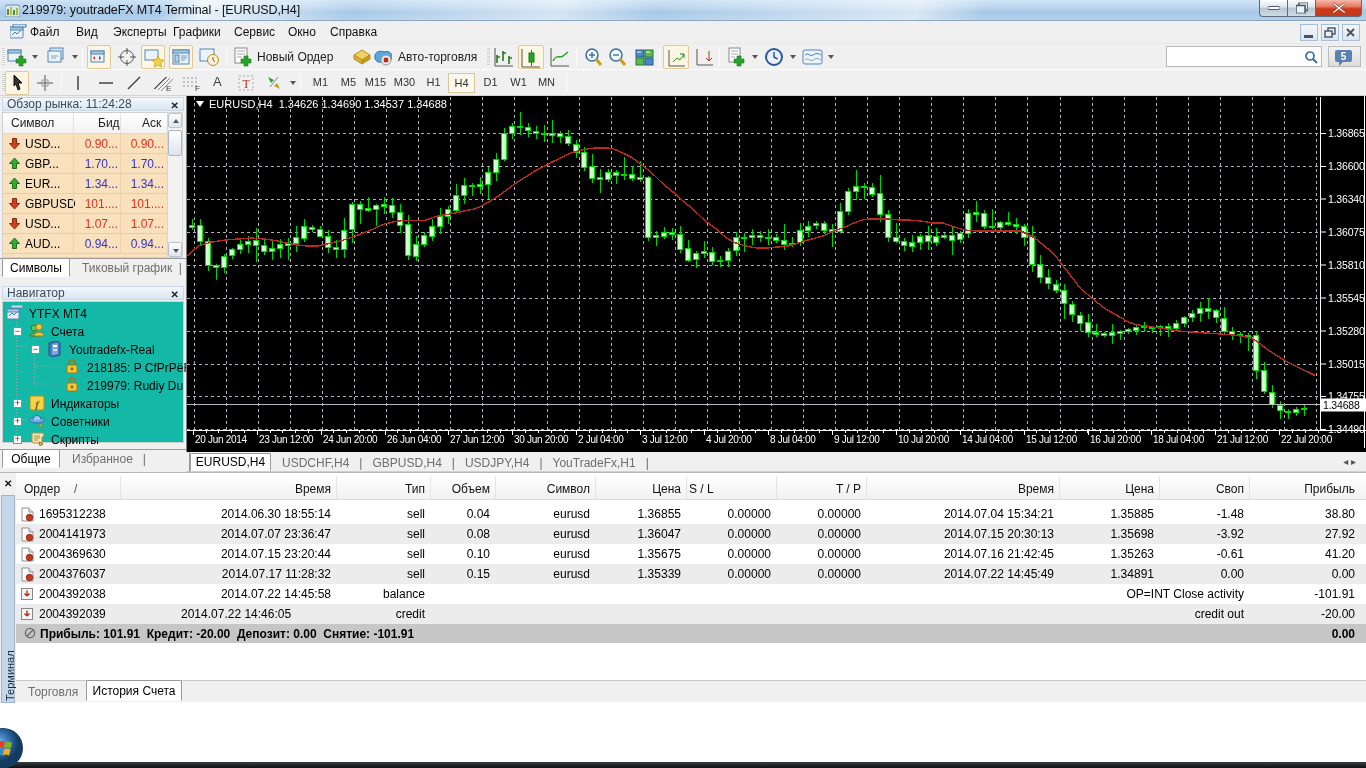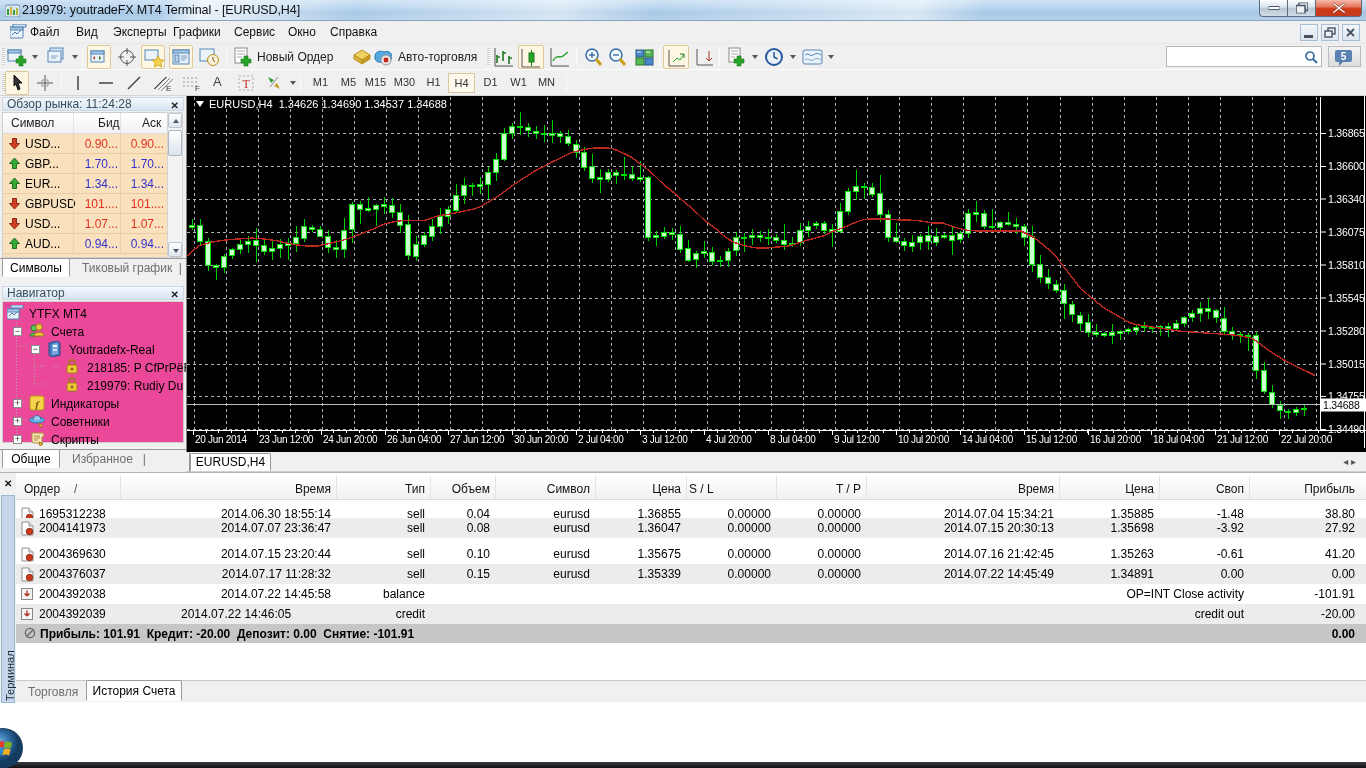--- a/index.html
+++ b/index.html
@@ -486,21 +486,21 @@
           <path d="M7 10L4 6h6z" fill="#4a5a6a"></path>
         </svg></div>
   </div>
   <div class="tab-bar" style="top:162px"></div>
   <div class="tab-act" style="left:2px;top:162px;width:68px;height:19px;line-height:18px;font-size:12px">Символы</div>
   <div class="tab-in" style="left:82px;top:165px;font-size:12px">Тиковый график &nbsp;|</div>
 </div>
 
 <div id="navigator" class="abs" style="left:0;top:283px;width:186px;height:189px;background:#f0f0f0">
   <div class="panel-title" style="top:3px">Навигатор<span class="panel-x">✕</span></div>
-  <div style="position:absolute;left:2px;top:18px;width:182px;height:142px;background:#ec4899;border:1px solid #cfcfcf">
+  <div style="position:absolute;left:2px;top:18px;width:182px;height:142px;background:#14b8a6;border:1px solid #cfcfcf">
     <div id="navtree">
         <svg style="position:absolute;left:0;top:0" width="182" height="142" viewBox="0 0 182 142">
           <g stroke="#a8a8a8" stroke-dasharray="1 2">
             <path d="M13.5 14 V133"></path>
             <path d="M13.5 44 H24"></path>
             <path d="M13.5 100 H24"></path>
             <path d="M13.5 118 H24"></path>
             <path d="M31.5 44 V82"></path>
             <path d="M31.5 64 H42"></path>
             <path d="M31.5 82 H42"></path>
@@ -760,20 +760,21 @@
     <text x="1153" y="443" fill="#ffffff" font-size="10" letter-spacing="-0.3">18 Jul 04:00</text>
     <text x="1217" y="443" fill="#ffffff" font-size="10" letter-spacing="-0.3">21 Jul 12:00</text>
     <text x="1281" y="443" fill="#ffffff" font-size="10" letter-spacing="-0.3">22 Jul 20:00</text>
     <path d="M196 101l8 0l-4 6z" fill="#ffffff"></path>
     <text x="209" y="108" fill="#ffffff" font-size="11">EURUSD,H4&nbsp;&nbsp;1.34626 1.34690 1.34537 1.34688</text>
   </svg>
 
 <div id="charttabs" class="abs">
   <div style="position:absolute;left:0;top:0;width:4px;height:20px;border-right:1px solid #999"></div>
   <div class="tab-act" style="left:4px;top:1px;width:81px;height:18px;line-height:17px;text-align:center;border-bottom:1px solid #fff">EURUSD,H4</div>
+  <span class="tab-in" style="left:96px;top:4px">USDCHF,H4&nbsp;&nbsp;&nbsp;|&nbsp;&nbsp;&nbsp;GBPUSD,H4&nbsp;&nbsp;&nbsp;|&nbsp;&nbsp;&nbsp;USDJPY,H4&nbsp;&nbsp;&nbsp;|&nbsp;&nbsp;&nbsp;YouTradeFx,H1&nbsp;&nbsp;&nbsp;|</span>
   <span style="position:absolute;right:10px;top:4px;color:#555;font-size:10px">◂ ▸</span>
 </div>
 
 <div id="terminal" class="abs">
   <div id="term-strip">
     <div id="term-x">✕</div>
     <div id="term-tab">
         <span>Терминал</span>
       </div>
   </div>
@@ -816,21 +817,21 @@
         <span style="left:324px;width:150px;text-align:right">0.04</span>
         <span style="left:424px;width:150px;text-align:right">eurusd</span>
         <span style="left:515px;width:150px;text-align:right">1.36855</span>
         <span style="left:605px;width:150px;text-align:right">0.00000</span>
         <span style="left:695px;width:150px;text-align:right">0.00000</span>
         <span style="left:888px;width:150px;text-align:right">2014.07.04 15:34:21</span>
         <span style="left:988px;width:150px;text-align:right">1.35885</span>
         <span style="left:1078px;width:150px;text-align:right">-1.48</span>
         <span style="left:1189px;width:150px;text-align:right">38.80</span>
       </div>
-      <div class="trow odd" style="top:45px">
+      <div class="trow odd" style="top:51px">
         <svg style="position:absolute;left:5px;top:3px" width="13" height="15" viewBox="0 0 13 15">
           <path d="M1 1 H8 L12 5 V14 H1 Z" fill="#fff" stroke="#909090"></path>
           <path d="M8 1 L8 5 L12 5" fill="#e8e8e8" stroke="#909090"></path>
           <circle cx="8.5" cy="10.5" r="3.2" fill="#cc3a1a" stroke="#8c2814"></circle>
         </svg>
         <span style="left:23px">2004141973</span>
         <span style="left:165px;width:150px;text-align:right">2014.07.07 23:36:47</span>
         <span style="left:259px;width:150px;text-align:right">sell</span>
         <span style="left:324px;width:150px;text-align:right">0.08</span>
         <span style="left:424px;width:150px;text-align:right">eurusd</span>

